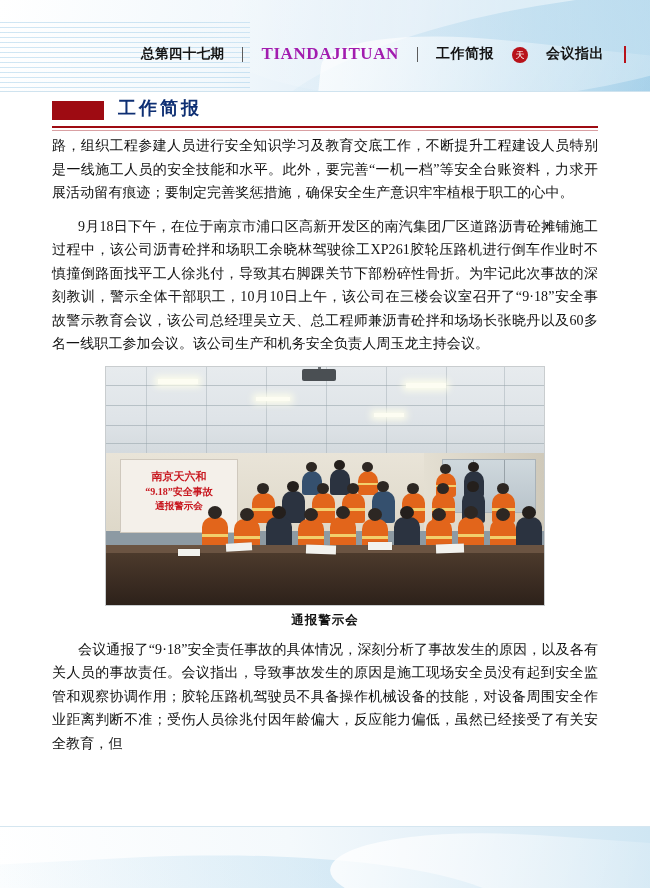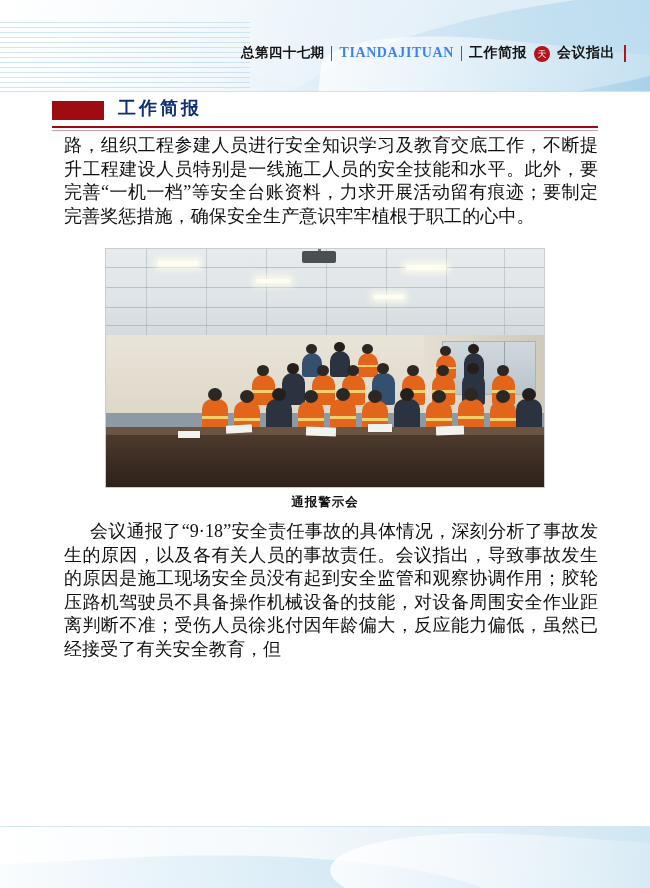--- a/index.html
+++ b/index.html
@@ -65,43 +65,43 @@
     width: 650px; height: 1px;
     background: #cfe3ef;
   }
 
   .masthead {
     position: absolute;
     right: 24px;
     top: 44px;
     display: flex;
     align-items: center;
-    gap: 7px;
+    gap: 18px;
     font-size: 13.5px;
     color: #1a1a1a;
     white-space: nowrap;
   }
   .masthead .issue {
     font-family: "Liberation Serif", serif;
     font-weight: bold;
     font-size: 13.5px;
     color: #141414;
     letter-spacing: 0.4px;
   }
   .masthead .vbar {
     display: inline-block;
     width: 1px;
     height: 15px;
     background: #5c5c5c;
   }
   .masthead .pinyin {
     font-family: "Liberation Serif", serif;
     font-weight: bold;
-    font-size: 14px;
-    color: #3b82f6;
+    font-size: 17px;
+    color: #a21caf;
     letter-spacing: 0.6px;
     text-align: right;
   }
   .masthead .brand {
     font-weight: bold;
     font-size: 14px;
     color: #141414;
     letter-spacing: 0.5px;
   }
   .masthead .logo-circle {
@@ -167,22 +167,22 @@
   }
 
   
   .content {
     position: absolute;
     left: 52px;
     top: 134px;
     width: 546px;
   }
   p.body {
-    margin: 0 0 1px 12px;
-    font-size: 18px;
+    margin: 0 0 1px 0;
+    font-size: 14px;
     line-height: 23.5px;
     color: #111111;
     text-align: justify;
     text-justify: inter-ideograph;
     letter-spacing: 0.1px;
   }
   p.indent { text-indent: 26px; }
   .gap { height: 9px; }
 
   h2.article-title {
@@ -374,20 +374,21 @@
   <div class="rule"></div>
   <div class="rule-thin"></div>
 </div>
 
 <div class="content">
 
   <p class="body">路，组织工程参建人员进行安全知识学习及教育交底工作，不断提升工程建设人员特别是一线施工人员的安全技能和水平。此外，要完善“一机一档”等安全台账资料，力求开展活动留有痕迹；要制定完善奖惩措施，确保安全生产意识牢牢植根于职工的心中。</p>
   <div class="gap"></div>
 
 
+  <p class="body indent">9月18日下午，在位于南京市浦口区高新开发区的南汽集团厂区道路沥青砼摊铺施工过程中，该公司沥青砼拌和场职工余晓林驾驶徐工XP261胶轮压路机进行倒车作业时不慎撞倒路面找平工人徐兆付，导致其右脚踝关节下部粉碎性骨折。为牢记此次事故的深刻教训，警示全体干部职工，10月10日上午，该公司在三楼会议室召开了“9·18”安全事故警示教育会议，该公司总经理吴立天、总工程师兼沥青砼拌和场场长张晓丹以及60多名一线职工参加会议。该公司生产和机务安全负责人周玉龙主持会议。</p>
 
   <div class="photo-wrap">
     <div class="photo">
 
       <div class="ph-ceiling">
         <div class="tile-h" style="top:18px"></div>
         <div class="tile-h" style="top:38px"></div>
         <div class="tile-h" style="top:58px"></div>
         <div class="tile-h" style="top:76px"></div>
         <div class="tile-v" style="left:40px"></div>
@@ -405,20 +406,27 @@
       <div class="ph-projector-rod"></div>
       <div class="ph-projector"></div>
 
       <div class="ph-wall"></div>
       <div class="ph-wall-right"></div>
       <div class="ph-window">
         <div class="mullion" style="left:30px"></div>
         <div class="mullion" style="left:61px"></div>
       </div>
 
+      <div class="ph-screen">
+        <div class="slide-red">
+          <div class="l1">南京天六和</div>
+          <div class="l2">“9.18”安全事故</div>
+          <div class="l3">通报警示会</div>
+        </div>
+      </div>
 
       <div class="ph-person blue" style="left:196px; top:104px; width:20px; height:24px;">
           <span class="head" style="left:4px; top:-9px; width:11px; height:10px;"></span>
         </div>
       <div class="ph-person dark" style="left:224px; top:102px; width:20px; height:26px;">
           <span class="head" style="left:4px; top:-9px; width:11px; height:10px;"></span>
         </div>
       <div class="ph-person" style="left:252px; top:104px; width:20px; height:24px;">
           <span class="head" style="left:4px; top:-9px; width:11px; height:10px;"></span>
           <span class="stripe" style="top:12px; width:20px; height:2px;"></span>

